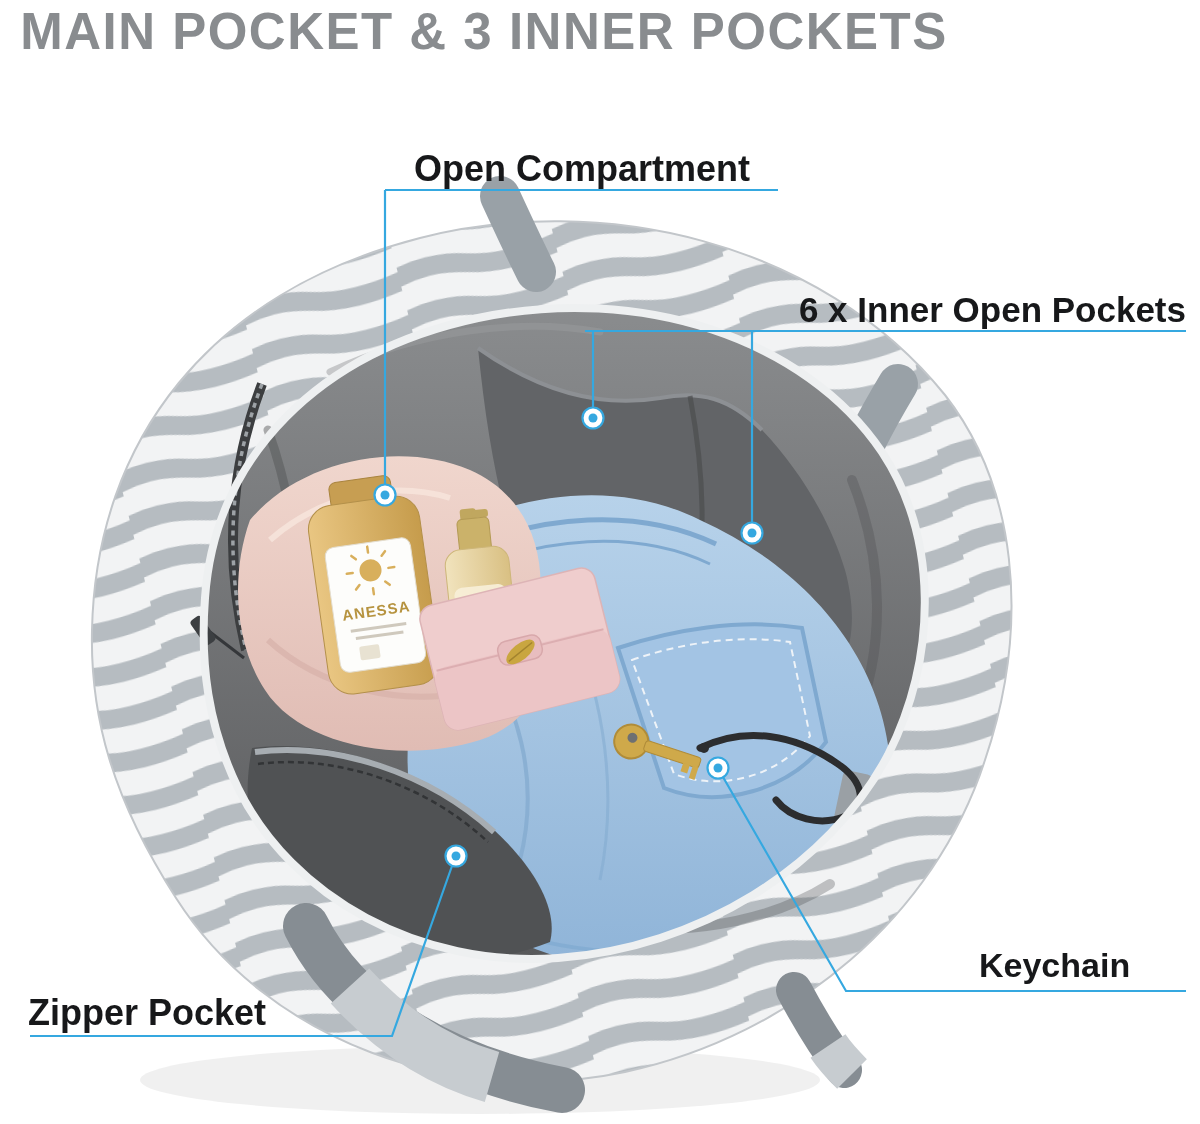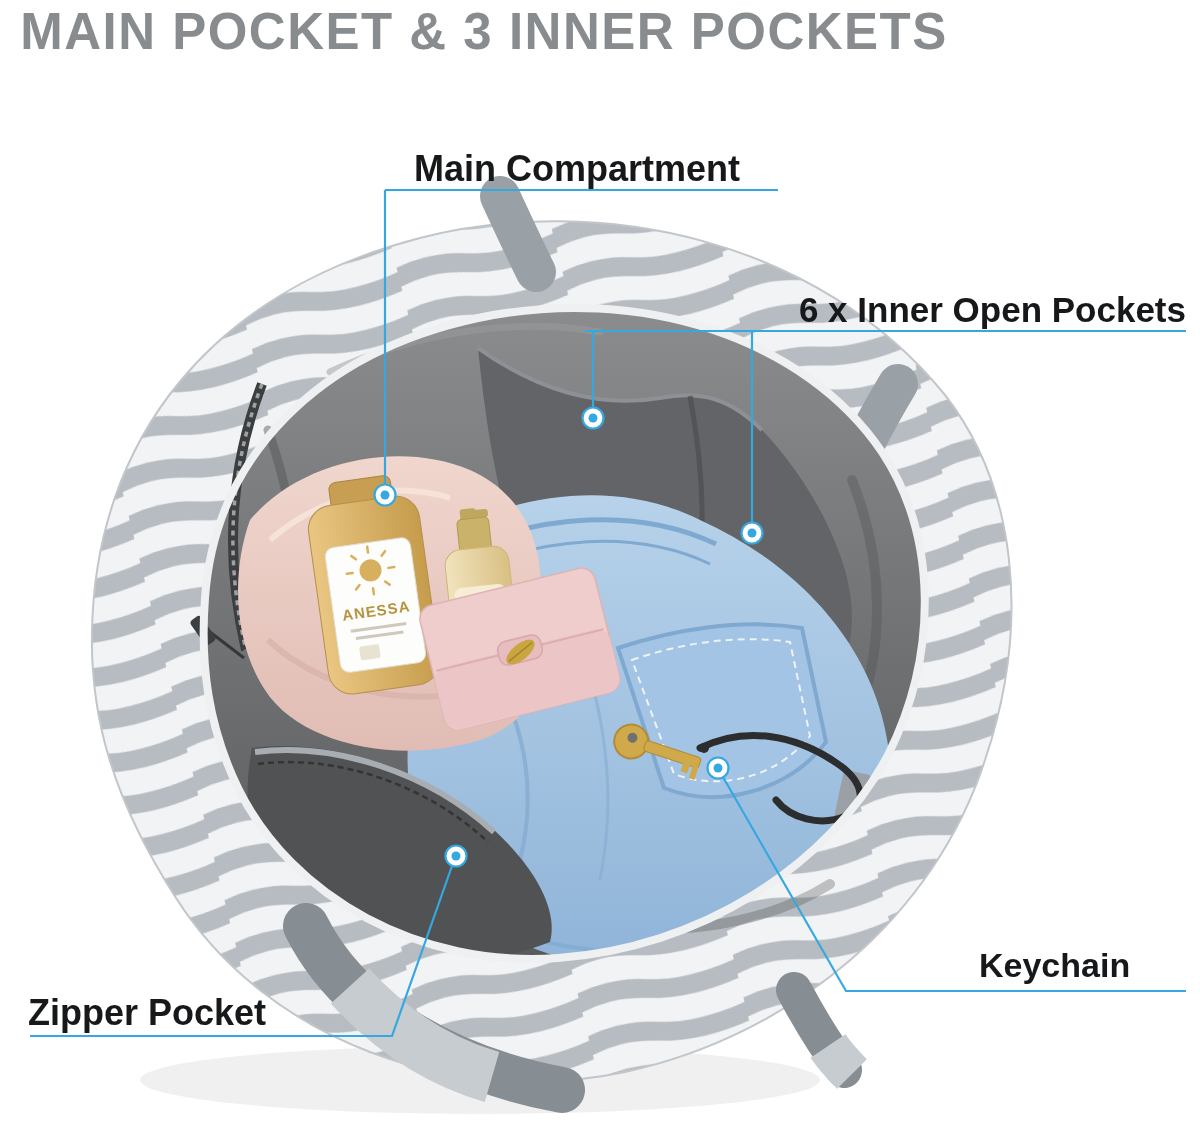--- a/index.html
+++ b/index.html
@@ -214,18 +214,18 @@
       </g>
       <g>
         <circle cx="718" cy="768" r="10.5" fill="#ffffff" stroke="#35a8e0" stroke-width="2.2"></circle>
         <circle cx="718" cy="768" r="4.5" fill="#35a8e0"></circle>
       </g>
     </g>
   </svg>
 
   <div class="page-title">MAIN POCKET &amp; 3 INNER POCKETS</div>
 
-  <div class="callout-label lbl-main">Main Compartment</div>
+  <div class="callout-label lbl-main">Open Compartment</div>
   <div class="callout-label lbl-inner">6 x Inner Open Pockets</div>
   <div class="callout-label lbl-key">Keychain</div>
   <div class="callout-label lbl-zipper">Zipper Pocket</div>
 
 </div>
 
 </body></html>

